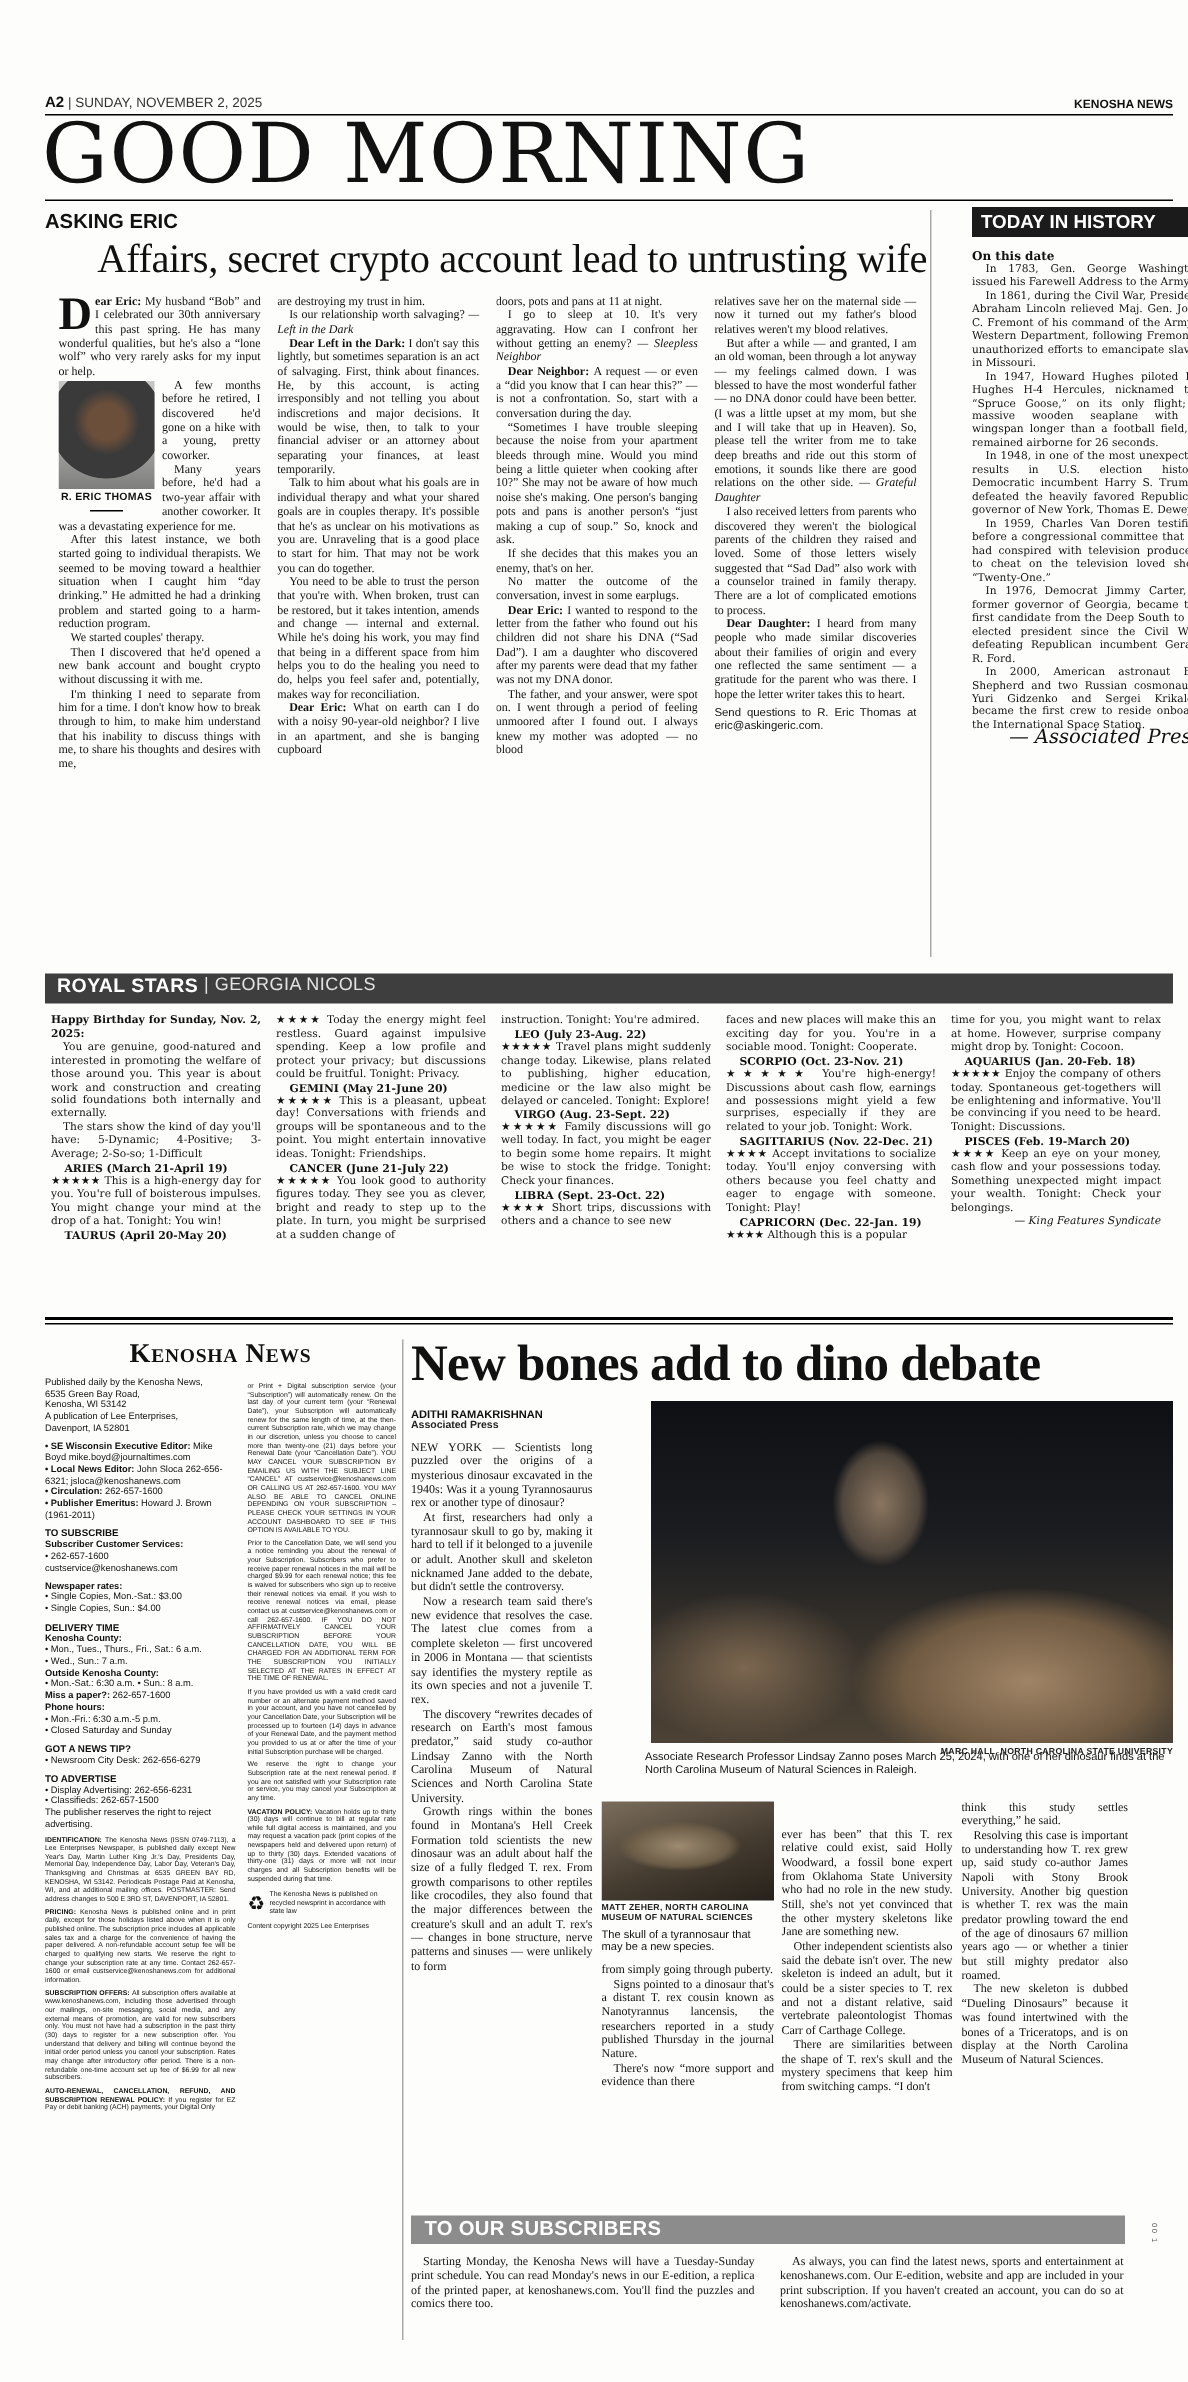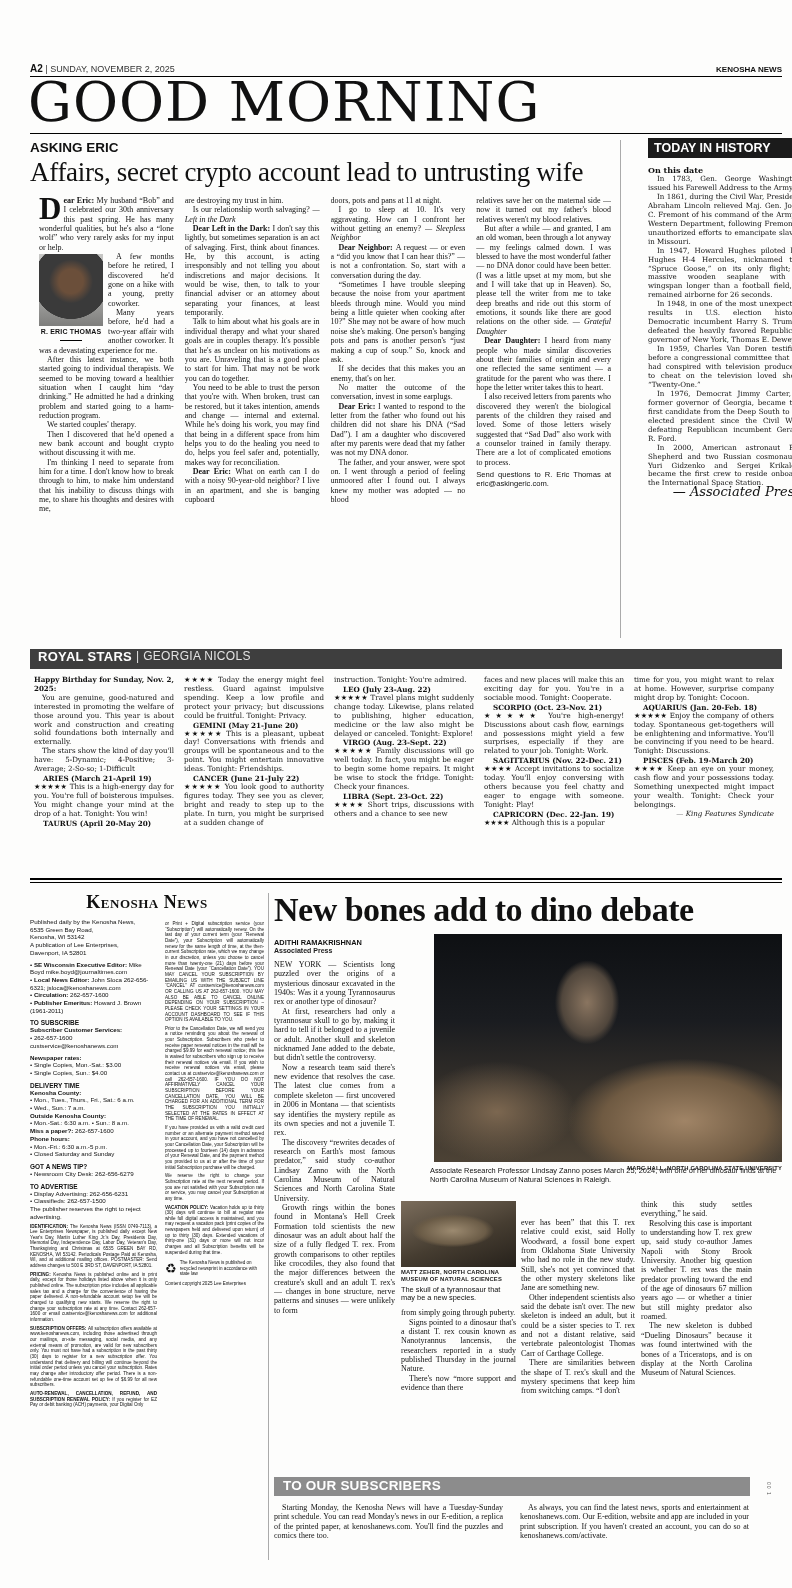--- a/index.html
+++ b/index.html
@@ -8,21 +8,21 @@
   .abs{position:absolute;}
   
   .top-strip{left:30px;top:57px;width:752px;height:17px;border-bottom:1.5px solid #000;
              font-family:"Liberation Sans",sans-serif;font-size:9px;display:flex;justify-content:space-between;align-items:flex-end;padding-bottom:2px;}
   .folio b{font-size:10px;}
   .folio span{color:#333;}
   .masthead-title{left:28px;top:74px;font-family:"DejaVu Serif",serif;font-size:55px;line-height:56px;letter-spacing:1px;font-weight:500;}
   .title-rule{left:30px;top:133px;width:752px;border-top:1px solid #000;height:0;}
   
   .kicker{left:30px;top:140px;font-family:"Liberation Sans",sans-serif;font-weight:bold;font-size:13.5px;}
-  .ae-headline{left:30px;top:157px;width:588px;font-size:27px;line-height:30px;letter-spacing:-0.3px;}
+  .ae-headline{left:30px;top:157px;width:588px;font-size:27px;line-height:30px;letter-spacing:-0.3px;text-align:right;}
   .ae-cols{left:39px;top:196px;width:572px;height:452px;display:flex;gap:11px;}
   .ae-col{width:135px;overflow:hidden;}
   .bodytext p.para{margin:0;font-size:8px;line-height:9.35px;text-align:justify;text-indent:8px;}
   .bodytext p.noind{text-indent:0;}
   .bodytext p.para b{font-size:8px;}
   .bodytext p.sans-note{font-family:"Liberation Sans",sans-serif;font-size:7.6px;margin-top:3px;text-indent:0;}
   .dropcap{float:left;font-weight:bold;font-size:31px;line-height:25px;padding-right:2px;font-family:"Liberation Serif",serif;}
   .fig{margin:1px 0;}
   .fig-eric{float:left;width:64px;margin:2px 5px 2px 0;}
   .fig-eric::before{content:"";display:block;width:64px;height:72px;
@@ -149,22 +149,22 @@
         <p class="para"><b>Dear Neighbor: </b>A request — or even a “did you know that I can hear this?” — is not a confrontation. So, start with a conversation during the day.</p>
         <p class="para">“Sometimes I have trouble sleeping because the noise from your apartment bleeds through mine. Would you mind being a little quieter when cooking after 10?” She may not be aware of how much noise she's making. One person's banging pots and pans is another person's “just making a cup of soup.” So, knock and ask.</p>
         <p class="para">If she decides that this makes you an enemy, that's on her.</p>
         <p class="para">No matter the outcome of the conversation, invest in some earplugs.</p>
         <p class="para"><b>Dear Eric: </b>I wanted to respond to the letter from the father who found out his children did not share his DNA (“Sad Dad”). I am a daughter who discovered after my parents were dead that my father was not my DNA donor.</p>
         <p class="para">The father, and your answer, were spot on. I went through a period of feeling unmoored after I found out. I always knew my mother was adopted — no blood</p>
       </div>
     <div class="ae-col">
         <p class="para noind">relatives save her on the maternal side — now it turned out my father's blood relatives weren't my blood relatives.</p>
         <p class="para">But after a while — and granted, I am an old woman, been through a lot anyway — my feelings calmed down. I was blessed to have the most wonderful father — no DNA donor could have been better. (I was a little upset at my mom, but she and I will take that up in Heaven). So, please tell the writer from me to take deep breaths and ride out this storm of emotions, it sounds like there are good relations on the other side.<i> — Grateful Daughter</i></p>
+        <p class="para">I also received letters from parents who discovered they weren't the biological parents of the children they raised and loved. Some of those letters wisely suggested that “Sad Dad” also work with a counselor trained in family therapy. There are a lot of complicated emotions to process.</p>
         <p class="para"><b>Dear Daughter: </b>I heard from many people who made similar discoveries about their families of origin and every one reflected the same sentiment — a gratitude for the parent who was there. I hope the letter writer takes this to heart.</p>
-        <p class="para">I also received letters from parents who discovered they weren't the biological parents of the children they raised and loved. Some of those letters wisely suggested that “Sad Dad” also work with a counselor trained in family therapy. There are a lot of complicated emotions to process.</p>
         <p class="para sans-note">Send questions to R. Eric Thomas at eric@askingeric.com.</p>
       </div>
   </div>
 
   <div class="abs vrule" style="left:620px;top:140px;height:498px;"></div>
 
   <div class="abs history">
     <div class="history-bar">TODAY IN HISTORY</div>
     <div class="history-sub">On this date</div>
     <div>

